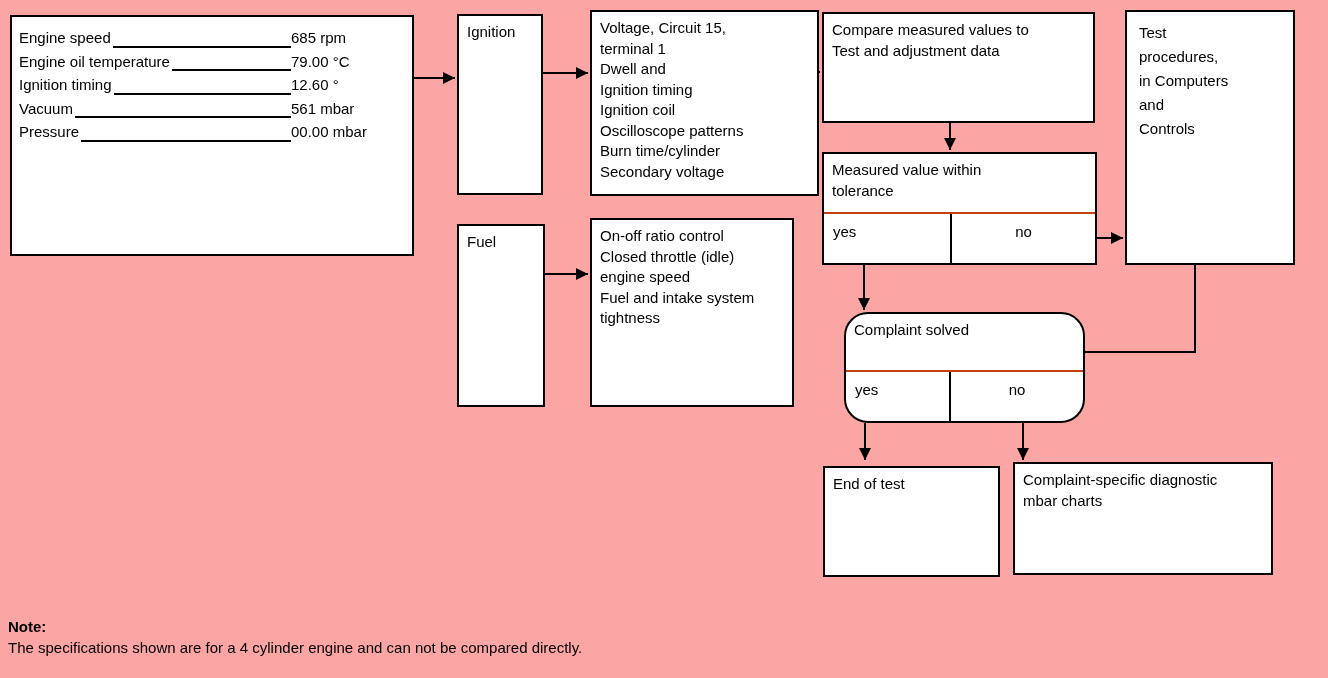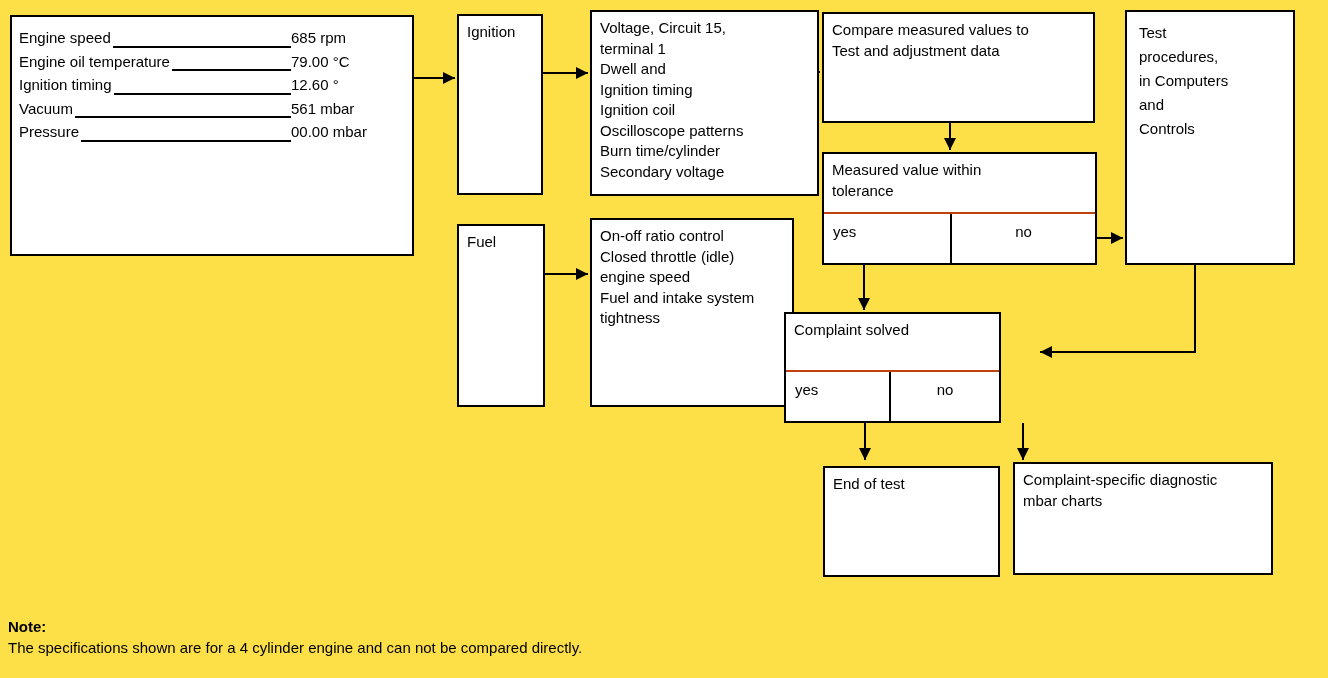--- a/index.html
+++ b/index.html
@@ -4,21 +4,21 @@
 <style>
   html, body {
     margin: 0;
     padding: 0;
     background: #ffffff;
   }
   #canvas {
     position: relative;
     width: 1328px;
     height: 678px;
-    background: #fde047;
+    background: #fca5a5;
     font-family: "Liberation Sans", sans-serif;
     color: #000000;
     overflow: hidden;
   }
   #connectors {
     position: absolute;
     left: 0; top: 0;
     width: 1328px;
     height: 678px;
   }
@@ -144,21 +144,21 @@
       <div class="dno">no</div>
     </div>
   </div>
 
   <div class="box ml" style="left:1125px; top:10px; width:170px; height:255px; padding:9px 12px; line-height:24px;">Test
 procedures,
 in Computers
 and
 Controls</div>
 
-  <div class="box decision" style="left:784px; top:312px; width:217px; height:111px;">
+  <div class="box decision" style="left:844px; top:312px; width:241px; height:111px;border-radius:24px;">
     <div class="dhead" style="height:44px;">Complaint solved</div>
     <div class="drow">
       <div class="dyes" style="width:105px;">yes</div>
       <div class="dno">no</div>
     </div>
   </div>
 
   <div class="box pad" style="left:823px; top:466px; width:177px; height:111px;">End of test</div>
 
   <div class="box pad ml" style="left:1013px; top:462px; width:260px; height:113px;">Complaint-specific diagnostic

